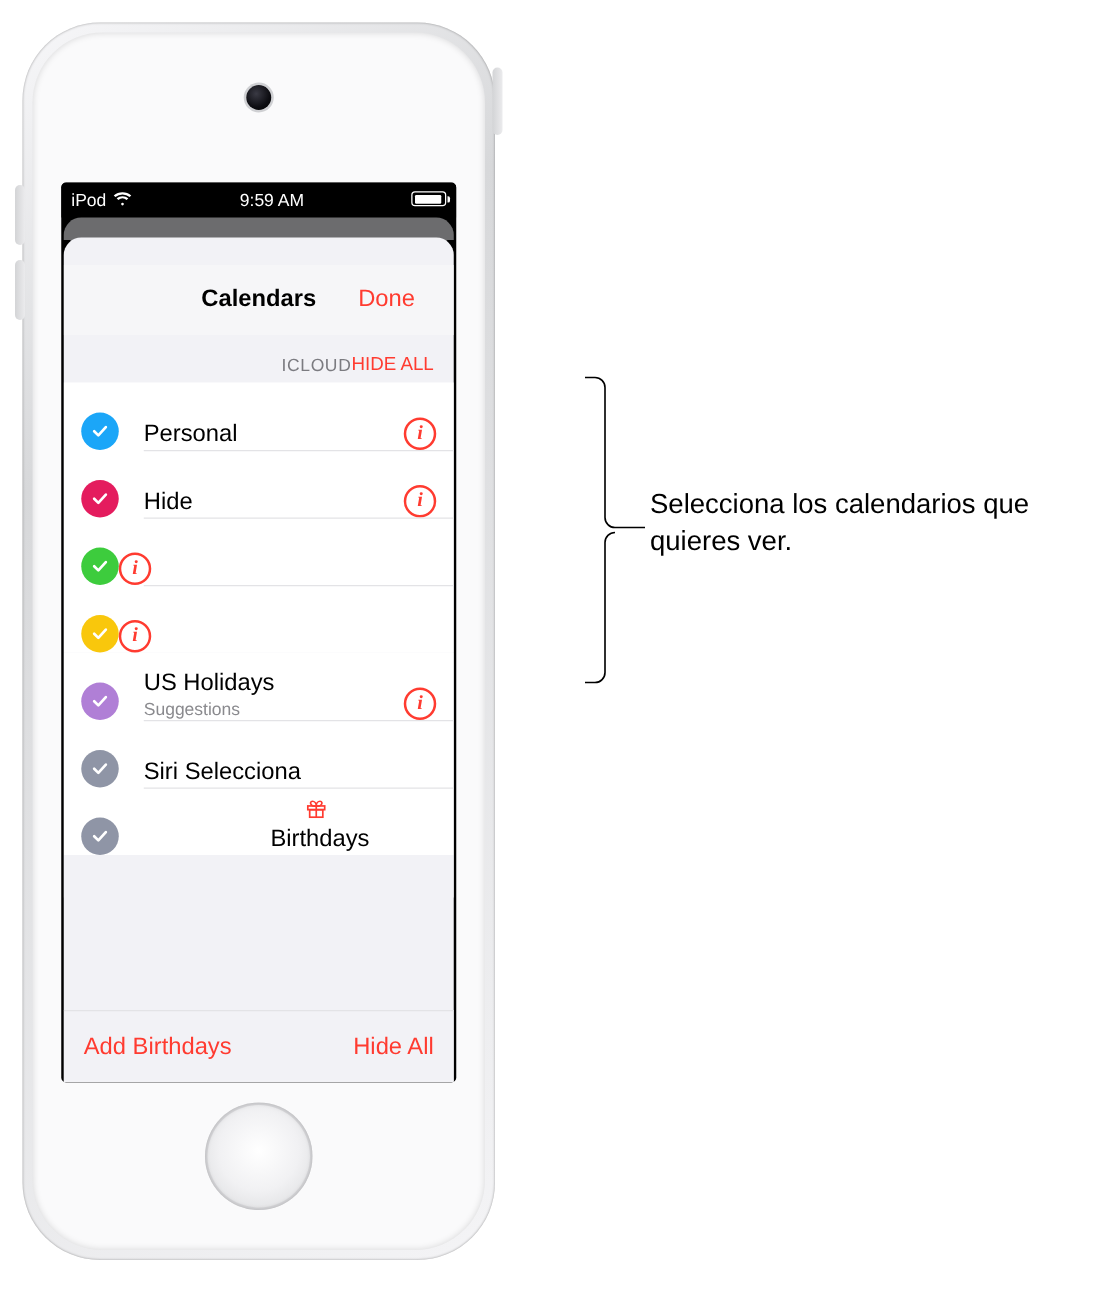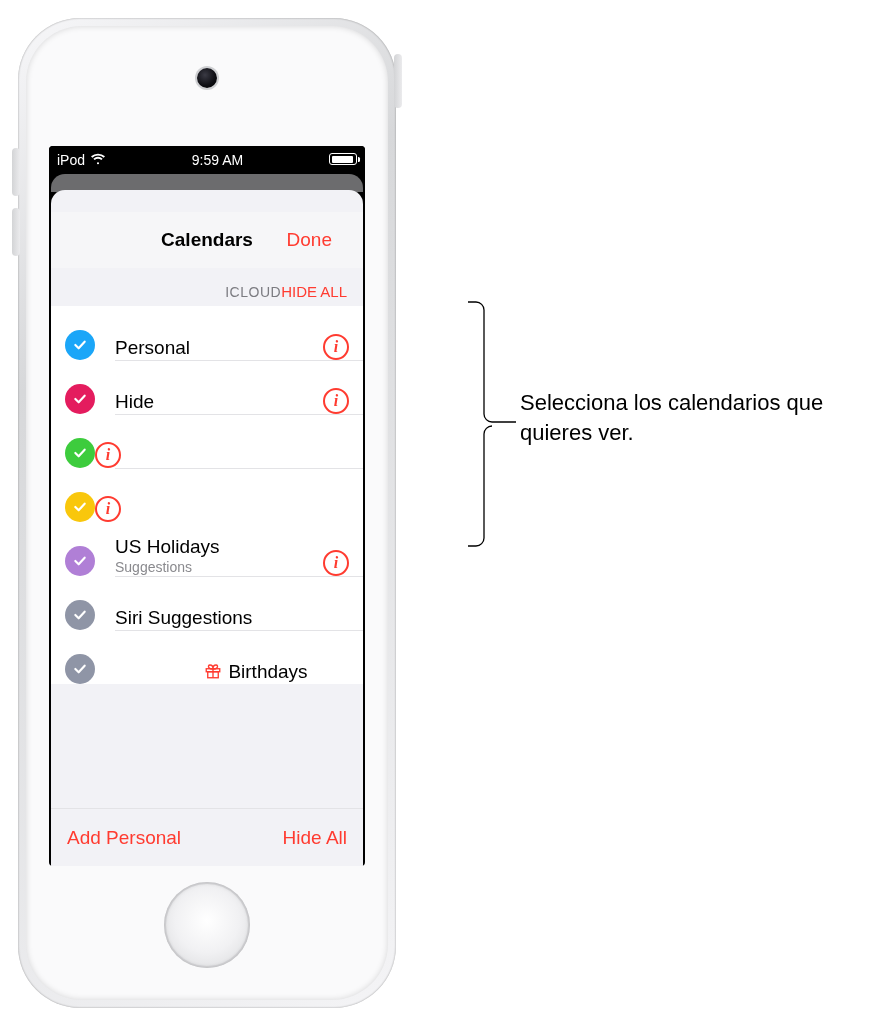--- a/index.html
+++ b/index.html
@@ -313,47 +313,47 @@
             </div>
             <span class="info">i</span>
           </div>
           <div class="row">
             <span class="check muted">
               <svg viewBox="0 0 24 24">
                   <path d="M5 12l5 5L19 7"></path>
                 </svg>
             </span>
             <div class="label-wrap">
-                <span class="label">Siri Suggestions</span>
+                <span class="label">Siri Selecciona</span>
               </div>
           </div>
           <div class="row">
             <span class="check muted">
               <svg viewBox="0 0 24 24">
                   <path d="M5 12l5 5L19 7"></path>
                 </svg>
             </span>
-            <div class="label-wrap" style="flex-direction:row; align-items:center;margin-left:48px;">
+            <div class="label-wrap" style="flex-direction:column; align-items:center;margin-left:48px;">
               <span class="gift-icon">
                 <svg viewBox="0 0 24 24">
                     <rect x="3" y="9" width="18" height="4"></rect>
                     <rect x="5" y="13" width="14" height="8"></rect>
                     <line x1="12" y1="9" x2="12" y2="21"></line>
                     <path d="M12 9c0-3-2-5-4-5s-3 2-1 4 5 1 5 1zM12 9c0-3 2-5 4-5s3 2 1 4-5 1-5 1z"></path>
                   </svg>
               </span>
               <span class="label">Birthdays</span>
             </div>
           </div>
         </div>
 
         <div class="spacer-after-list"></div>
 
         <div class="footer">
-          <span>Add Personal</span>
+          <span>Add Birthdays</span>
           <span>Hide All</span>
         </div>
 
       </div>
     </div>
 
     <div class="home-btn"></div>
   </div>
 </div>
 

